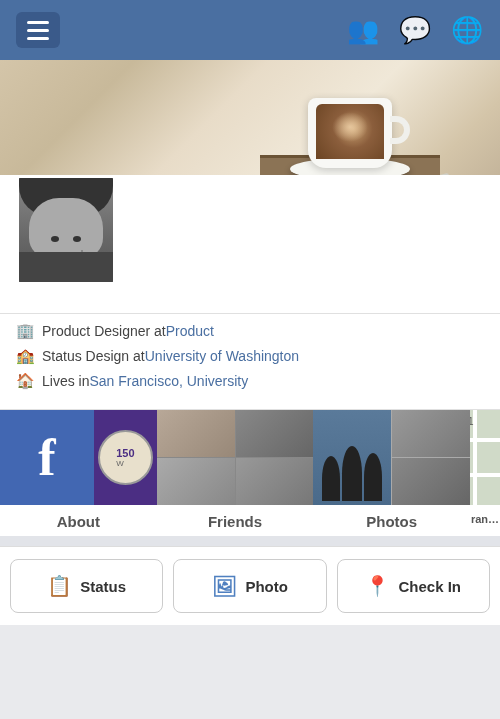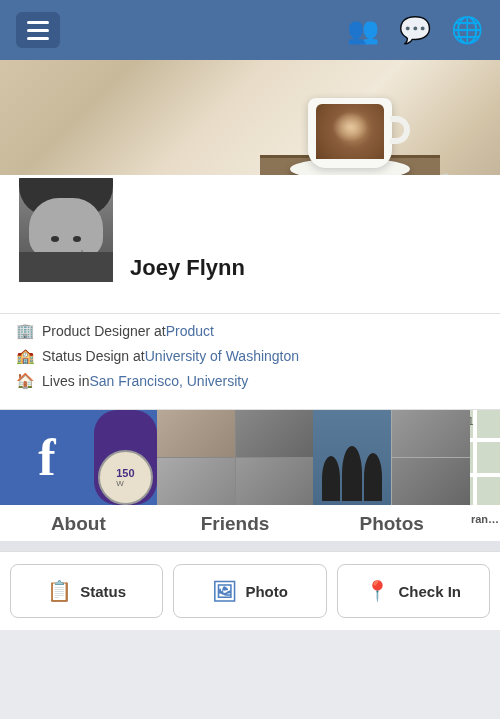--- a/index.html
+++ b/index.html
@@ -312,23 +312,22 @@
       font-size: 52px;
       font-weight: 900;
       font-family: Georgia, serif;
       line-height: 1;
     }
     .uw-logo-area {
       flex: 0.8;
       background: #4b2e83;
       display: flex;
       align-items: center;
-      justify-content: flex-end;
+      justify-content: center;
       flex-direction: column;
-      border-radius: 23px;
     }
     .uw-circle {
       width: 55px;
       height: 55px;
       border-radius: 50%;
       background: #e8e0cc;
       display: flex;
       align-items: center;
       justify-content: center;
       border: 2px solid #999;
@@ -389,21 +388,21 @@
       position: relative;
       overflow: hidden;
     }
     .map-roads {
       position: absolute;
       top: 0; left: 0; right: 0; bottom: 0;
     }
 
     .album-label {
       padding: 8px 0 6px;
-      font-size: 19px;
+      font-size: 15px;
       font-weight: 600;
       color: #555;
     }
 
     
     #section-divider {
       height: 10px;
       background: #e2e4e9;
     }
 
@@ -477,23 +476,20 @@
     <div id="avatar">
       <div class="face-bg">
         <div class="face-hair"></div>
         <div class="face-skin">
           <div class="eye-left"></div>
           <div class="eye-right"></div>
           <div class="nose"></div>
         </div>
         <div class="face-shirt"></div>
       </div>
-    </div>
-    <div id="profile-name-area">
-      <span id="profile-name">Joey Flynn</span>
     </div>
   </div>
 </div>
 
 <div id="info-section">
   <div class="info-row">
     <span class="info-icon">🏢</span>
     <span>Product Designer at </span>
     <a class="info-link" href="#">Product</a>
   </div>

